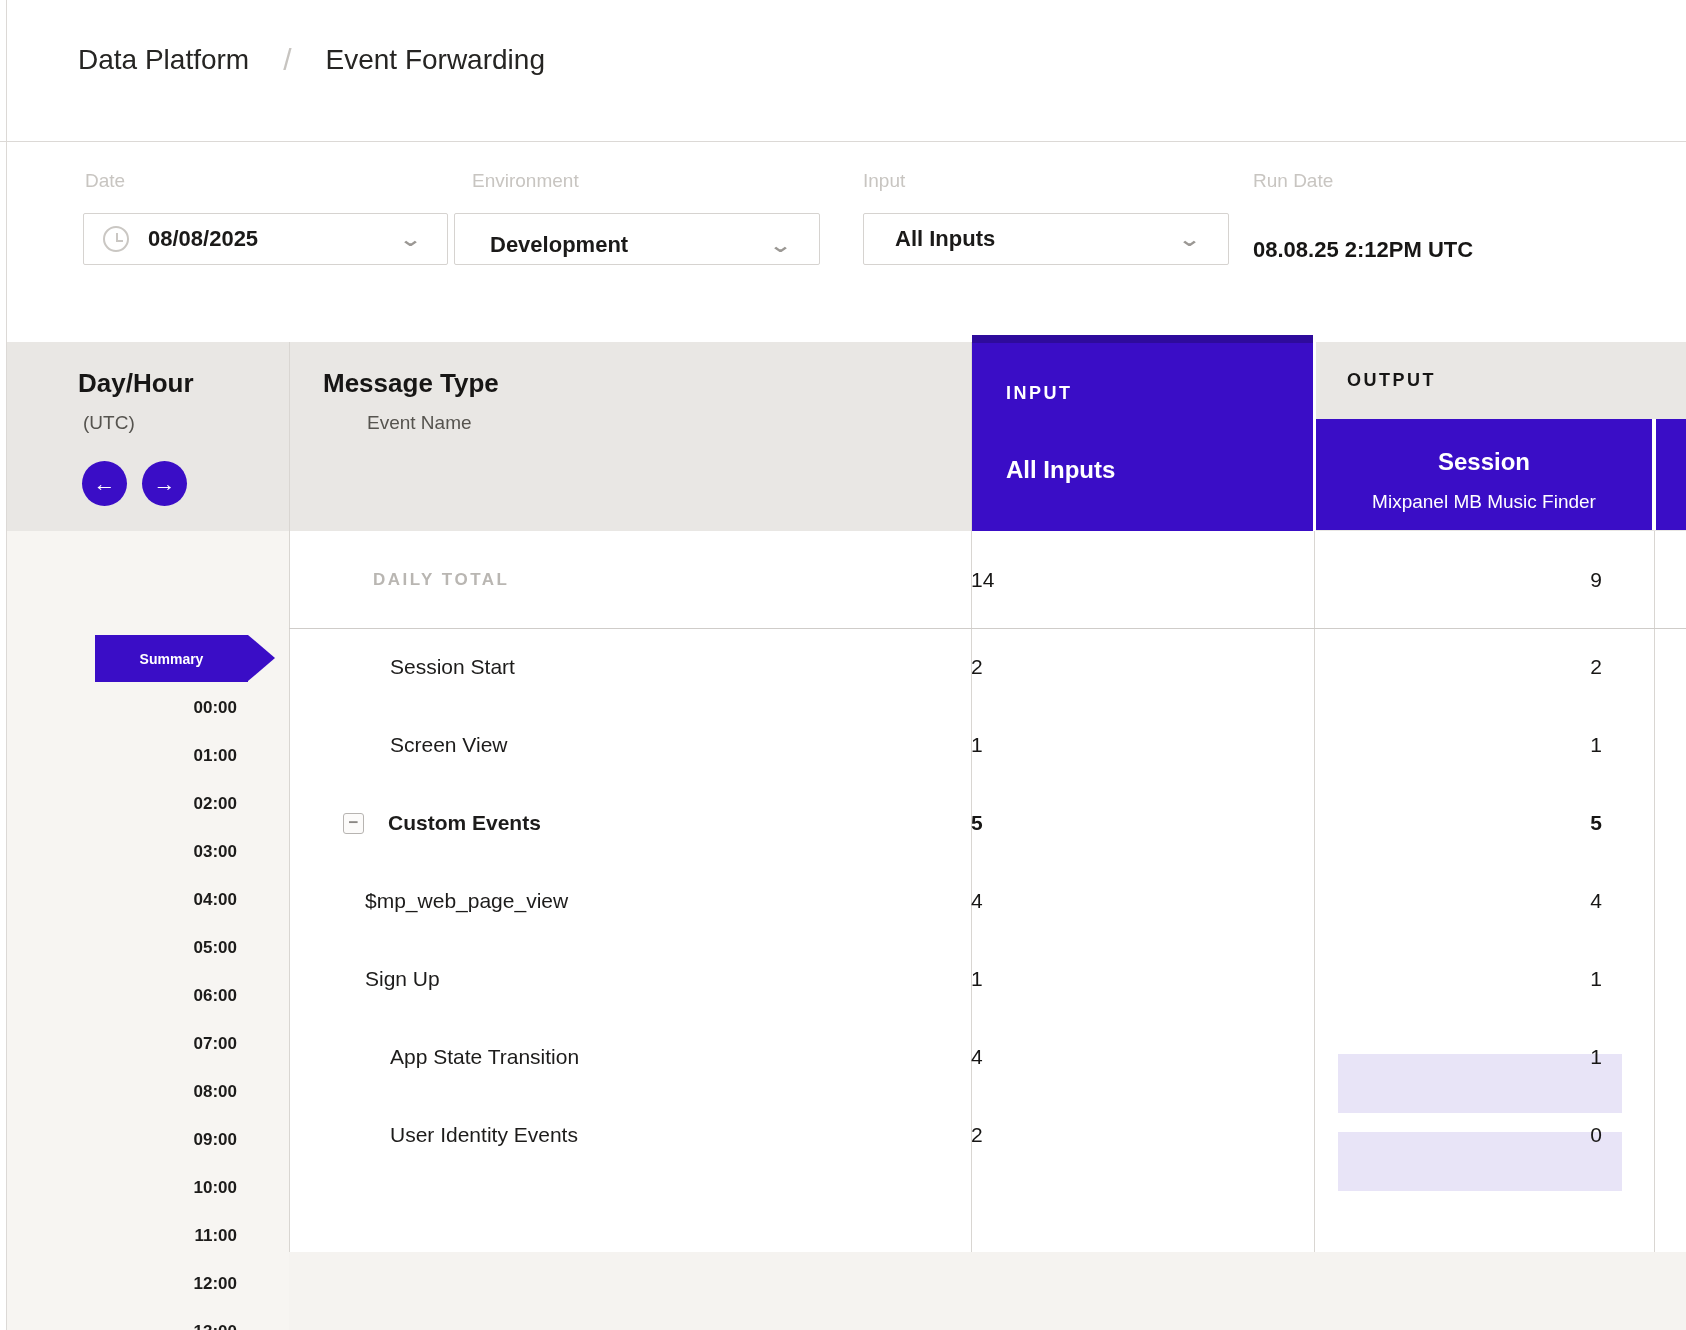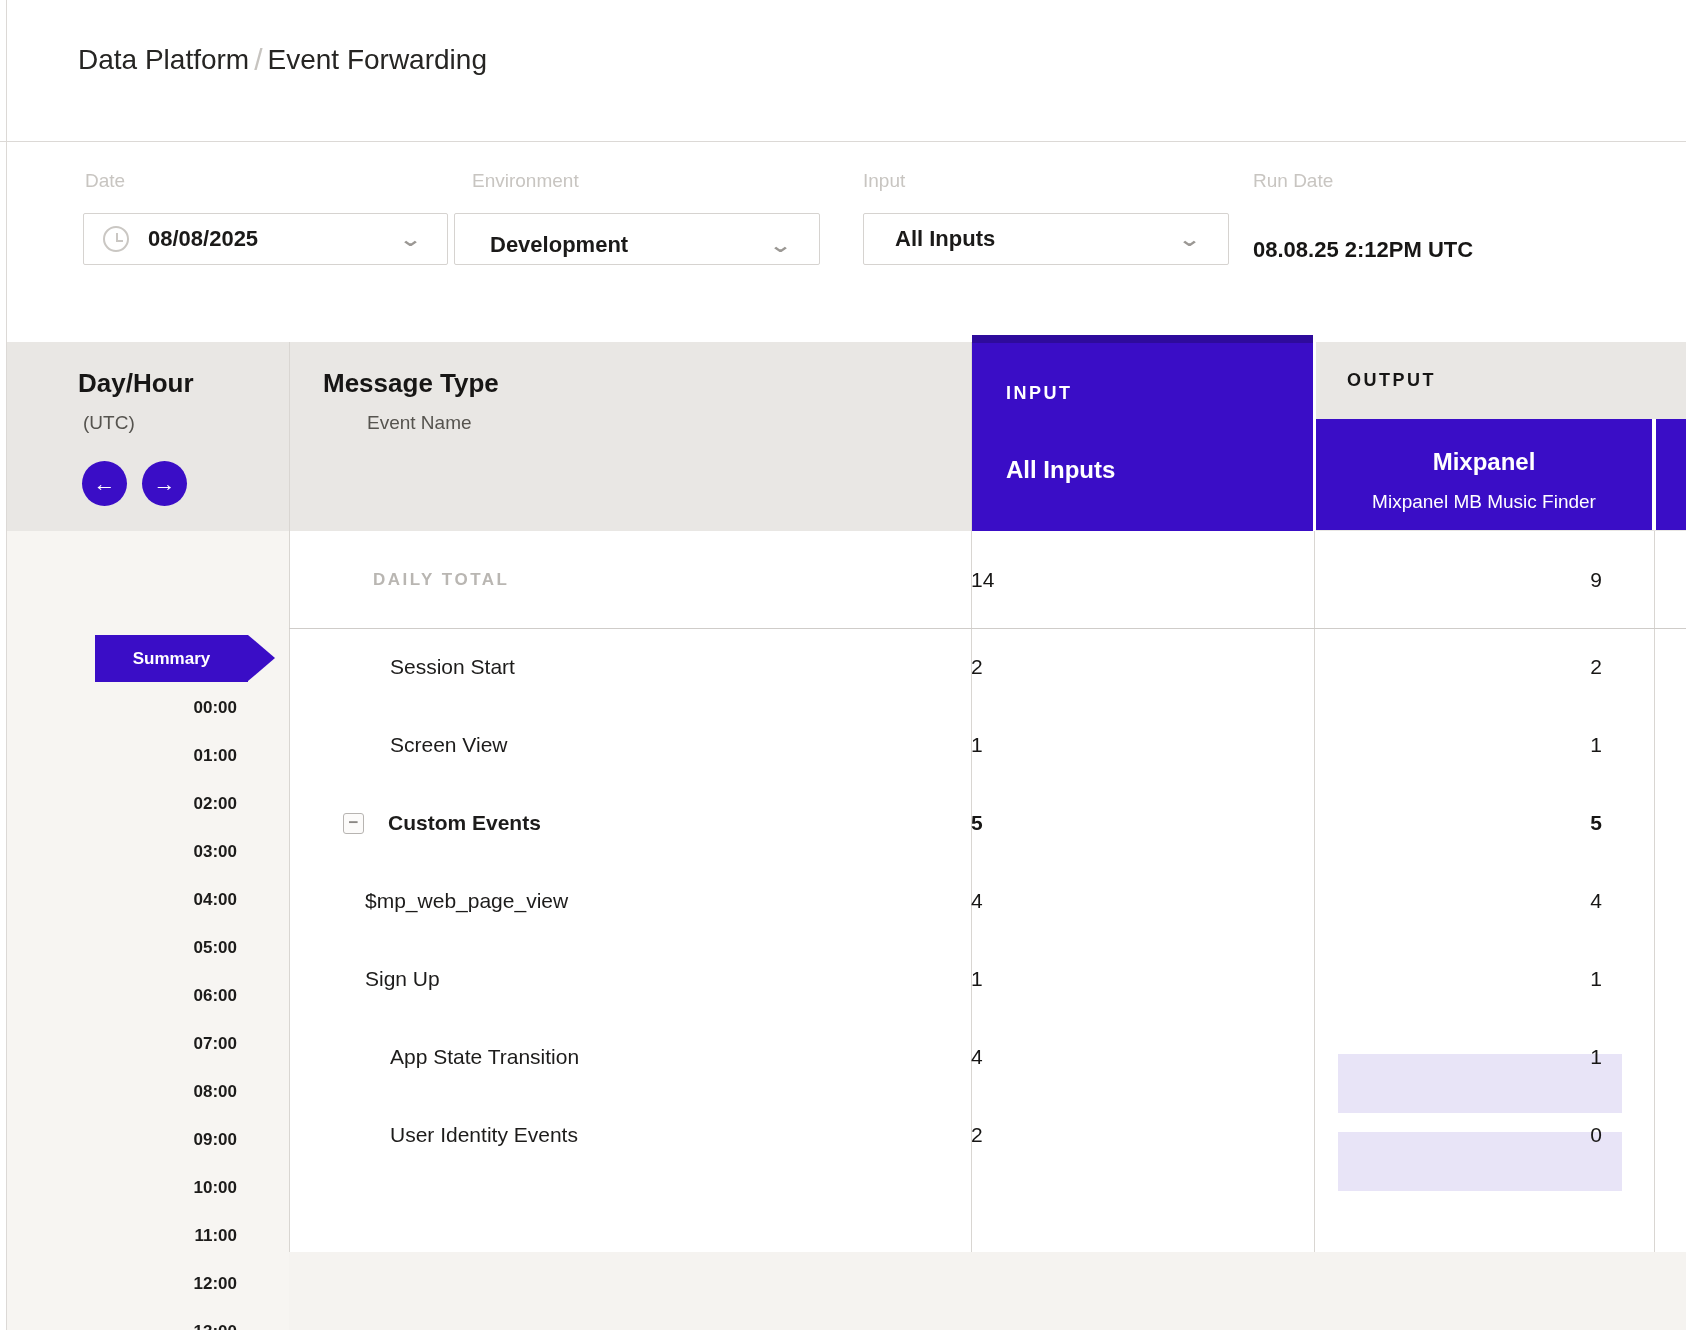--- a/index.html
+++ b/index.html
@@ -5,21 +5,21 @@
   * { margin:0; padding:0; box-sizing:border-box; }
   html,body { width:1686px; height:1330px; }
   body {
     font-family:"Liberation Sans","DejaVu Sans",sans-serif;
     background:#ffffff; color:#1d1c1b; overflow:hidden; position:relative;
   }
   .abs { position:absolute; }
 
   
   #left-border { left:6px; top:0; width:1px; height:1330px; background:#dcd9d6; }
-  #breadcrumb { left:78px; top:40px; height:40px; display:flex; align-items:center; gap:5px;
+  #breadcrumb { left:78px; top:40px; height:40px; display:flex; align-items:center; gap:34px;
                 font-size:28px; font-weight:500; color:#262523; }
   #breadcrumb .sep { color:#c7c4c0; font-weight:400; font-size:30px; }
   #header-divider { left:0; top:141px; width:1686px; height:1px; background:#dcd9d6; }
 
   
   .filter-label { top:170px; font-size:19px; color:#c8c5c1; }
   .fbox { top:213px; height:52px; background:#fff; border:1px solid #d6d3d0; border-radius:2px;
           display:flex; align-items:center; font-size:22px; font-weight:bold; color:#1b1a19; }
   .chev { margin-left:auto; color:#9b9894; font-size:20px; font-weight:bold; transform:scaleX(1.4); }
   #clock { width:26px; height:26px; border:2px solid #cac7c3; border-radius:50%; position:relative; flex:none; }
@@ -71,21 +71,21 @@
   .collapse-box { width:21px; height:21px; border:1px solid #b7b4b1; border-radius:3px; margin-right:24px;
                   color:#8a8784; font-size:17px; line-height:18px; text-align:center; flex:none; cursor:pointer;
                   background:#fcfbfa; }
   .row .num-cell-out .v { position:relative; z-index:2; }
   .hl { position:absolute; right:33px; top:9px; width:284px; height:59px; background:#e8e4f7; z-index:1; }
   .row.bold-vals .num-cell-in, .row.bold-vals .num-cell-out { font-weight:bold; }
 
   
   #summary-banner { left:95px; top:635px; width:153px; height:47px; background:#3a0dc6;
                     display:flex; align-items:center; justify-content:center; cursor:pointer; }
-  #summary-banner .txt { color:#fff; font-size:17px; font-weight:bold; }
+  #summary-banner .txt { color:#fff; font-size:14px; font-weight:bold; }
   #summary-arrowtip { position:absolute; left:153px; top:0; width:0; height:0;
                       border-top:23.5px solid transparent; border-bottom:23.5px solid transparent;
                       border-left:27px solid #3a0dc6; }
   #hours { left:7px; top:684px; width:230px; }
   .hour { height:48px; line-height:48px; text-align:right; font-size:17px; font-weight:600; color:#1c1b1a; cursor:pointer; }
 </style>
 </head>
 <body>
 
 <div class="abs" id="left-border"></div>
@@ -135,21 +135,21 @@
 <div class="abs vline" style="left:1314px; top:531px; height:799px"></div>
 <div class="abs vline" style="left:1654px; top:531px; height:799px"></div>
 
 <div class="abs" id="input-block">
   <span class="tag">INPUT</span>
   <span class="name">All Inputs</span>
 </div>
 <div class="abs" id="output-tag">OUTPUT</div>
 <div class="abs hgap" style="left:1313px; top:335px; width:3px; height:196px"></div>
 <div class="abs" id="mixpanel-block">
-  <span class="name">Mixpanel</span>
+  <span class="name">Session</span>
   <span class="sub">Mixpanel MB Music Finder</span>
 </div>
 <div class="abs hgap" style="left:1652px; top:419px; width:4px; height:111px"></div>
 <div class="abs" id="next-output-block"></div>
 
 <div class="abs" id="sidebar-panel"></div>
 <div class="abs" id="bottom-band"></div>
 
 <div class="abs" id="daily-row">
   <div class="lbl">DAILY TOTAL</div>

